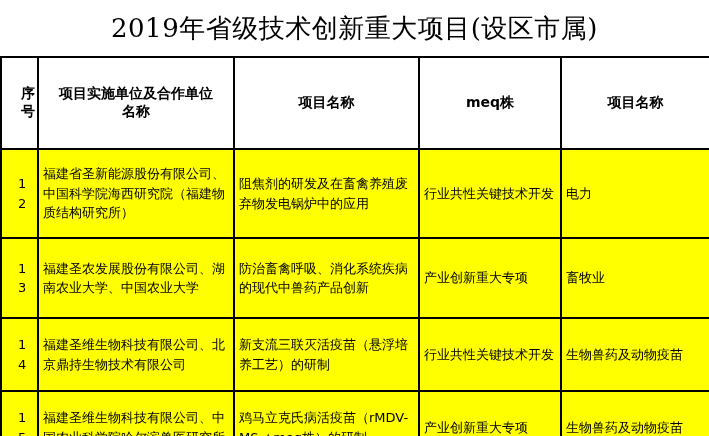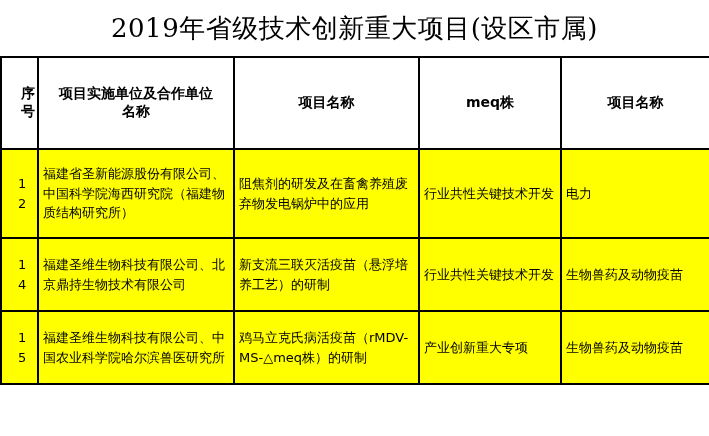--- a/index.html
+++ b/index.html
@@ -80,20 +80,27 @@
     </tr>
 
     <tr class="row-h1">
       <td class="num">12</td>
       <td>福建省圣新能源股份有限公司、中国科学院海西研究院（福建物质结构研究所）</td>
       <td>阻焦剂的研发及在畜禽养殖废弃物发电锅炉中的应用</td>
       <td>行业共性关键技术开发</td>
       <td>电力</td>
     </tr>
 
+    <tr class="row-h2">
+      <td class="num">13</td>
+      <td>福建圣农发展股份有限公司、湖南农业大学、中国农业大学</td>
+      <td>防治畜禽呼吸、消化系统疾病的现代中兽药产品创新</td>
+      <td>产业创新重大专项</td>
+      <td>畜牧业</td>
+    </tr>
 
     <tr class="row-h3">
       <td class="num">14</td>
       <td>福建圣维生物科技有限公司、北京鼎持生物技术有限公司</td>
       <td>新支流三联灭活疫苗（悬浮培养工艺）的研制</td>
       <td>行业共性关键技术开发</td>
       <td>生物兽药及动物疫苗</td>
     </tr>
 
     <tr class="row-h4">

